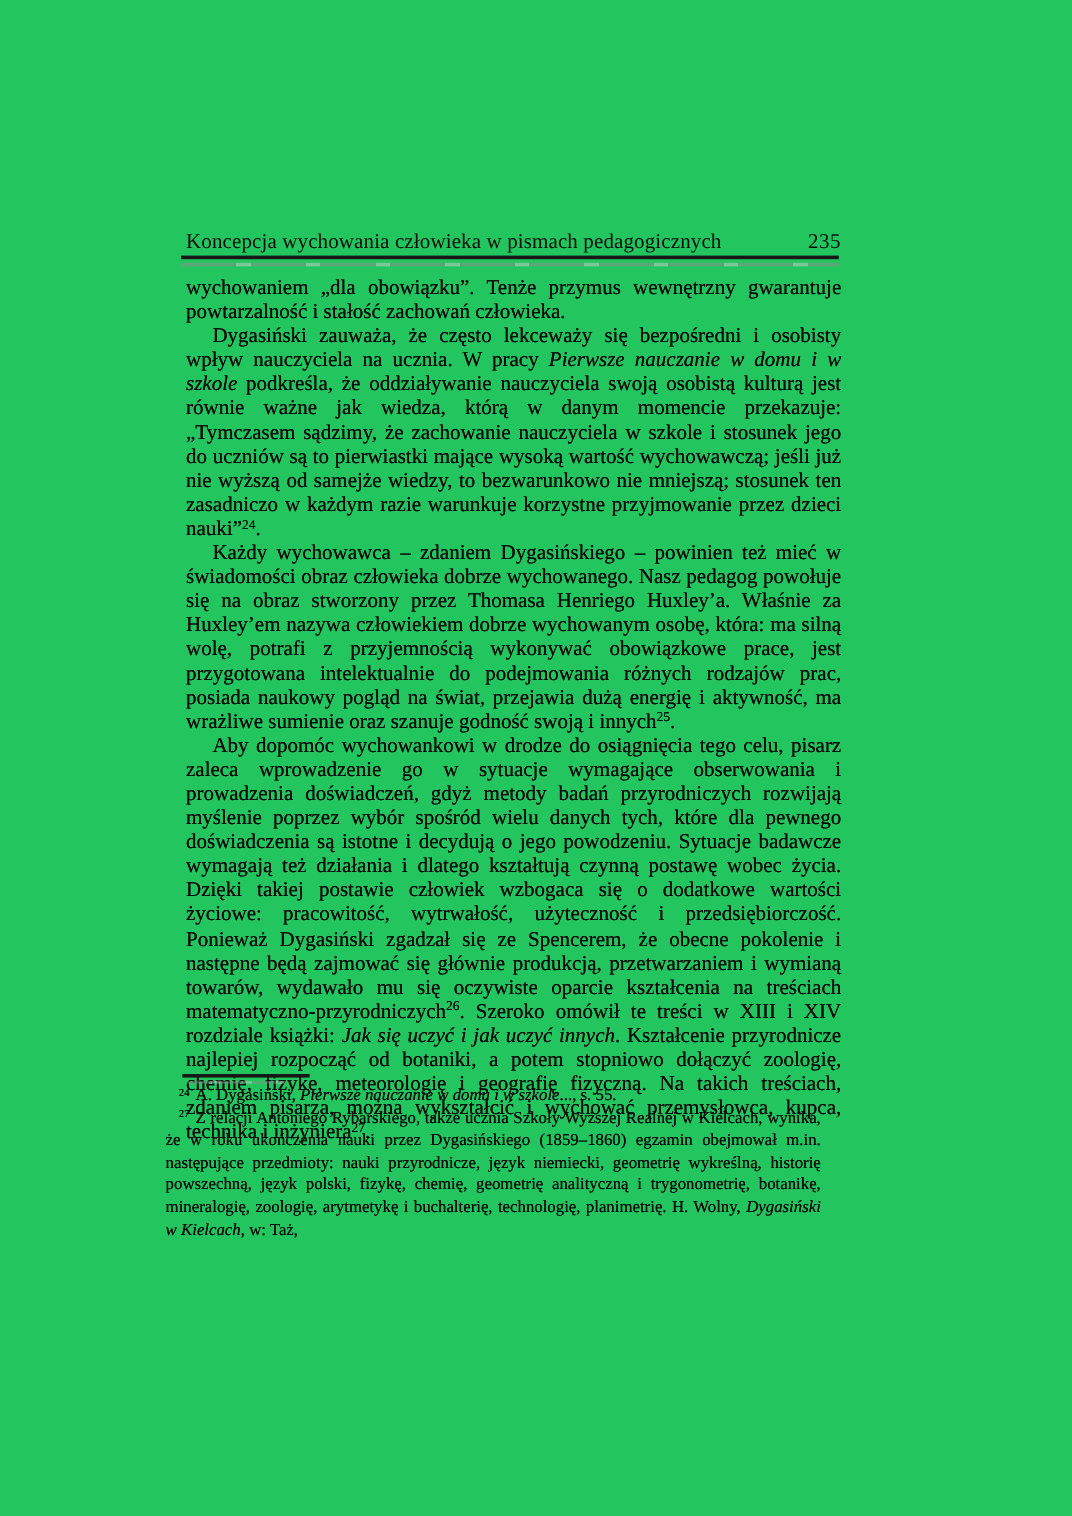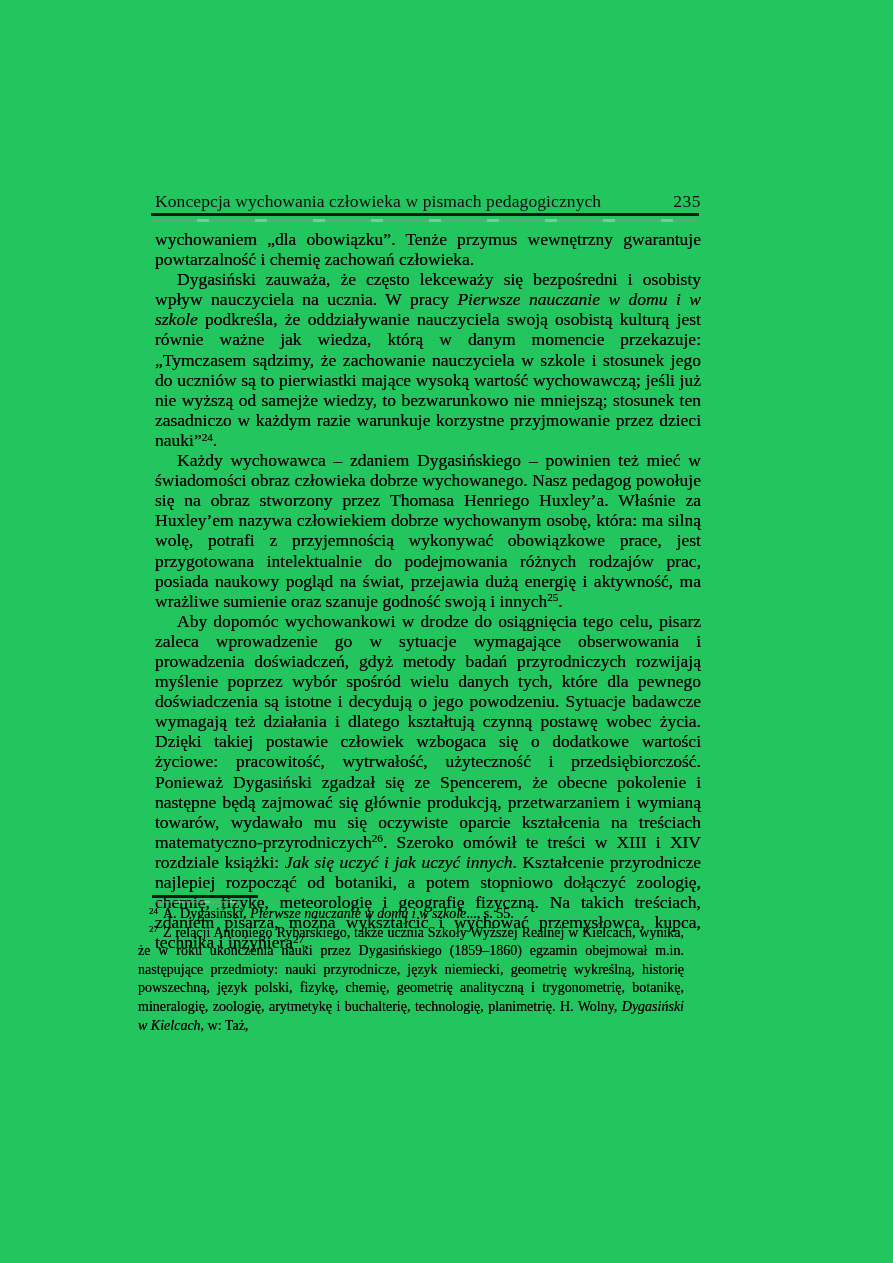--- a/index.html
+++ b/index.html
@@ -71,21 +71,21 @@
     <span class="rh-title">Koncepcja wychowania człowieka w pismach pedagogicznych</span>
     <span class="rh-page">235</span>
   </div>
 
   <div class="header-rule">
     <div class="rule-dark"></div>
     <div class="rule-faint"></div>
   </div>
 
   <div class="body-text" id="body-paragraphs">
-      <p class="para"><span>wychowaniem „dla obowiązku”. Tenże przymus wewnętrzny gwarantuje powtarzalność i chemię zachowań człowieka.</span></p>
+      <p class="para"><span>wychowaniem „dla obowiązku”. Tenże przymus wewnętrzny gwarantuje powtarzalność i stałość zachowań człowieka.</span></p>
       <p class="para indent"><span>Dygasiński zauważa, że często lekceważy się bezpośredni i osobisty wpływ nauczyciela na ucznia. W pracy </span><i>Pierwsze nauczanie w domu i w szkole</i><span> podkreśla, że oddziaływanie nauczyciela swoją osobistą kulturą jest równie ważne jak wiedza, którą w danym momencie przekazuje: „Tymczasem sądzimy, że zachowanie nauczyciela w szkole i stosunek jego do uczniów są to pierwiastki mające wysoką wartość wychowawczą; jeśli już nie wyższą od samejże wiedzy, to bezwarunkowo nie mniejszą; stosunek ten zasadniczo w każdym razie warunkuje korzystne przyjmowanie przez dzieci nauki”</span><sup class="fn-ref">24</sup><span>.</span></p>
       <p class="para indent"><span>Każdy wychowawca – zdaniem Dygasińskiego – powinien też mieć w świadomości obraz człowieka dobrze wychowanego. Nasz pedagog powołuje się na obraz stworzony przez Thomasa Henriego Huxley’a. Właśnie za Huxley’em nazywa człowiekiem dobrze wychowanym osobę, która: ma silną wolę, potrafi z przyjemnością wykonywać obowiązkowe prace, jest przygotowana intelektualnie do podejmowania różnych rodzajów prac, posiada naukowy pogląd na świat, przejawia dużą energię i aktywność, ma wrażliwe sumienie oraz szanuje godność swoją i innych</span><sup class="fn-ref">25</sup><span>.</span></p>
       <p class="para indent"><span>Aby dopomóc wychowankowi w drodze do osiągnięcia tego celu, pisarz zaleca wprowadzenie go w sytuacje wymagające obserwowania i prowadzenia doświadczeń, gdyż metody badań przyrodniczych rozwijają myślenie poprzez wybór spośród wielu danych tych, które dla pewnego doświadczenia są istotne i decydują o jego powodzeniu. Sytuacje badawcze wymagają też działania i dlatego kształtują czynną postawę wobec życia. Dzięki takiej postawie człowiek wzbogaca się o dodatkowe wartości życiowe: pracowitość, wytrwałość, użyteczność i przedsiębiorczość. Ponieważ Dygasiński zgadzał się ze Spencerem, że obecne pokolenie i następne będą zajmować się głównie produkcją, przetwarzaniem i wymianą towarów, wydawało mu się oczywiste oparcie kształcenia na treściach matematyczno-przyrodniczych</span><sup class="fn-ref">26</sup><span>. Szeroko omówił te treści w XIII i XIV rozdziale książki: </span><i>Jak się uczyć i jak uczyć innych</i><span>. Kształcenie przyrodnicze najlepiej rozpocząć od botaniki, a potem stopniowo dołączyć zoologię, chemię, fizykę, meteorologię i geografię fizyczną. Na takich treściach, zdaniem pisarza, można wykształcić i wychować przemysłowca, kupca, technika i inżyniera</span><sup class="fn-ref">27</sup><span>.</span></p>
     </div>
 
   <div class="footnote-sep">
     <div class="sep-dark"></div>
     <div class="sep-faint"></div>
   </div>
 

